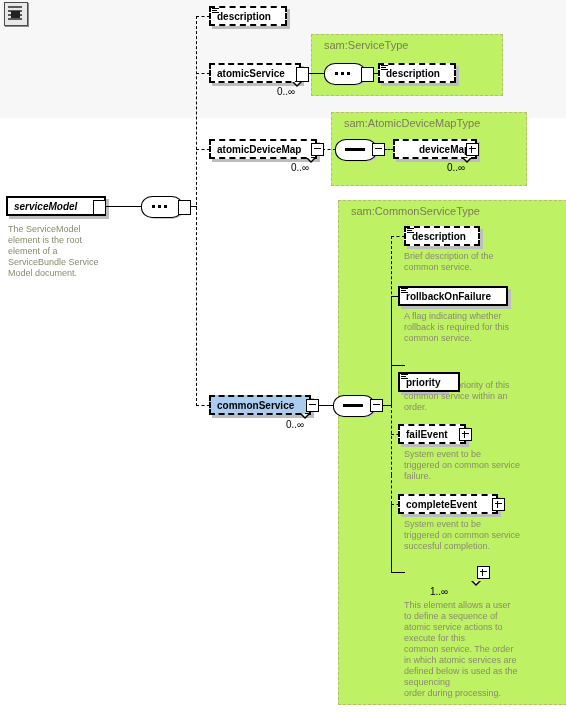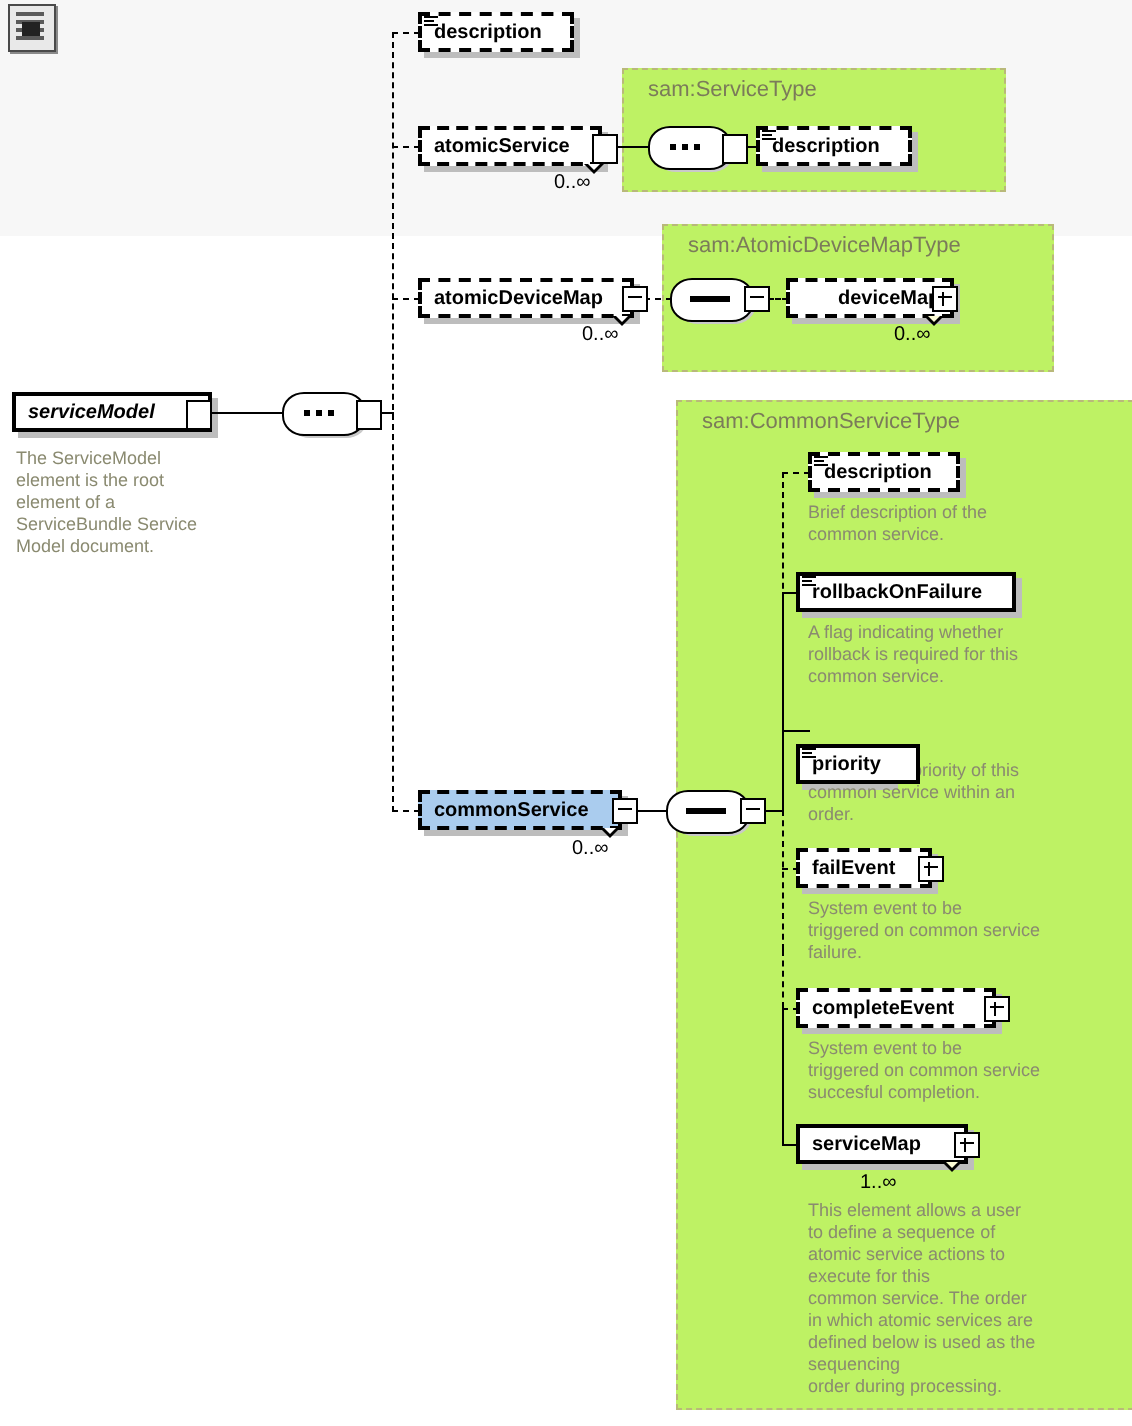--- a/index.html
+++ b/index.html
@@ -284,24 +284,20 @@
   <div class="nodewrap" style="left:398px;top:494px;width:100px;height:20px;">
     <div class="sh"></div>
     <div class="node opt" style="width:100px;">completeEvent</div>
   </div>
   <div class="expand plus" style="left:492px;top:498px;"></div>
   <div class="doc" style="left:404px;top:519px;width:140px;">System event to be
 triggered on common service
 succesful completion.</div>
 
   <div class="ln h" style="left:391px;top:572px;width:14px;"></div>
-  <div class="nodewrap" style="left:398px;top:562px;width:86px;height:20px;">
-    <div class="sh"></div>
-    <div class="node req" style="width:86px;">serviceMap</div>
-  </div>
   <div class="expand plus" style="left:477px;top:566px;"></div>
   <div class="chev" style="left:471px;top:581px;"></div>
   <div class="card" style="left:430px;top:586px;">1..∞</div>
   <div class="doc" style="left:404px;top:600px;width:144px;">This element allows a user
 to define a sequence of
 atomic service actions to
 execute for this
 common service. The order
 in which atomic services are
 defined below is used as the

